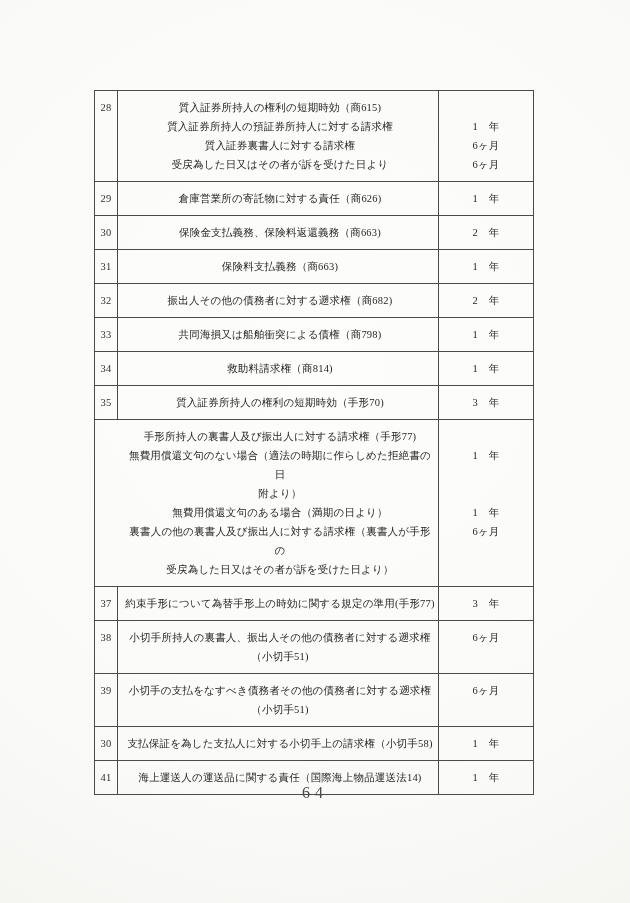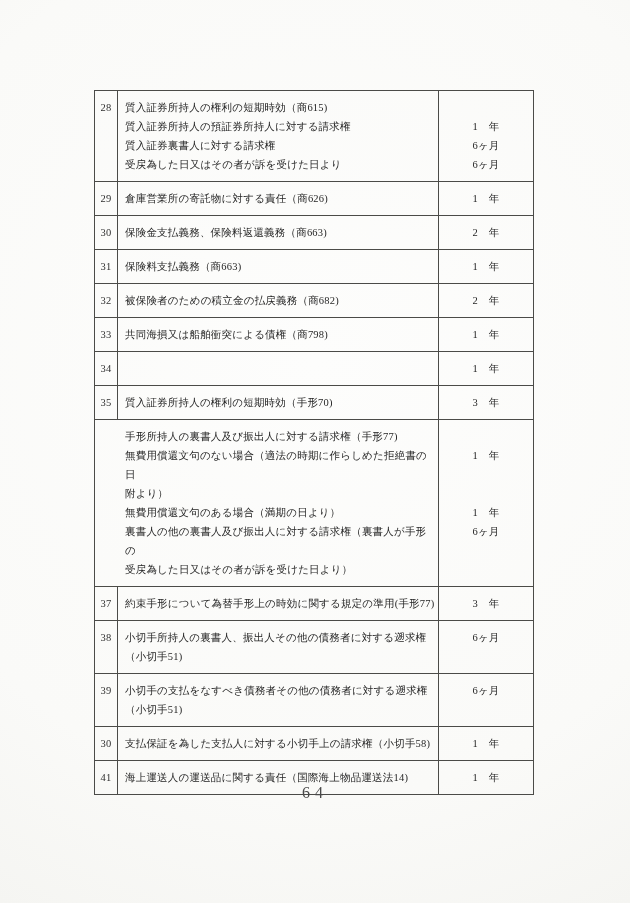--- a/index.html
+++ b/index.html
@@ -43,21 +43,21 @@
     border-right: 1px solid #4b4b48;
     text-align: center;
     padding-top: 7px;
     color: #303030;
   }
   .cell-text {
     grid-column: 2;
     padding-left: 7px;
     padding-right: 3px;
     white-space: pre-wrap;
-    text-align: left;
+    text-align: center;
   }
   .cell-period {
     grid-column: 3;
     border-left: 1px solid #4b4b48;
     text-align: center;
     white-space: pre;
   }
   .cell-text.first, .cell-period.first { padding-top: 7px; }
   .cell-text.last,  .cell-period.last  { padding-bottom: 7px; }
   .page-number {
@@ -97,30 +97,31 @@
         <div class="cell-text first last">保険金支払義務、保険料返還義務（商663)</div>
         <div class="cell-period first last">2　年</div>
       </div>
       <div class="row">
         <div class="cell-no" style="grid-row: 1 / span 1;">31</div>
         <div class="cell-text first last">保険料支払義務（商663)</div>
         <div class="cell-period first last">1　年</div>
       </div>
       <div class="row">
         <div class="cell-no" style="grid-row: 1 / span 1;">32</div>
-        <div class="cell-text first last">被保険者のための積立金の払戻義務（商682)</div>
+        <div class="cell-text first last">振出人その他の債務者に対する遡求権（商682)</div>
         <div class="cell-period first last">2　年</div>
       </div>
       <div class="row">
         <div class="cell-no" style="grid-row: 1 / span 1;">33</div>
         <div class="cell-text first last">共同海損又は船舶衝突による債権（商798)</div>
         <div class="cell-period first last">1　年</div>
       </div>
       <div class="row">
         <div class="cell-no" style="grid-row: 1 / span 1;">34</div>
+        <div class="cell-text first last">救助料請求権（商814)</div>
         <div class="cell-period first last">1　年</div>
       </div>
       <div class="row">
         <div class="cell-no" style="grid-row: 1 / span 1;">35</div>
         <div class="cell-text first last">質入証券所持人の権利の短期時効（手形70)</div>
         <div class="cell-period first last">3　年</div>
       </div>
       <div class="row">
         <div class="cell-text first">手形所持人の裏書人及び振出人に対する請求権（手形77)</div>
         <div class="cell-period first"></div>

